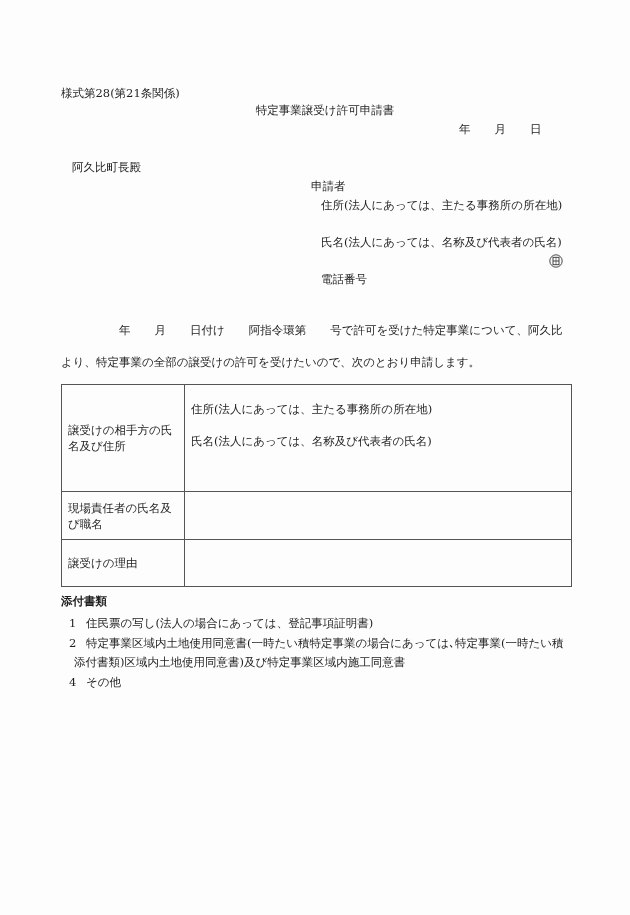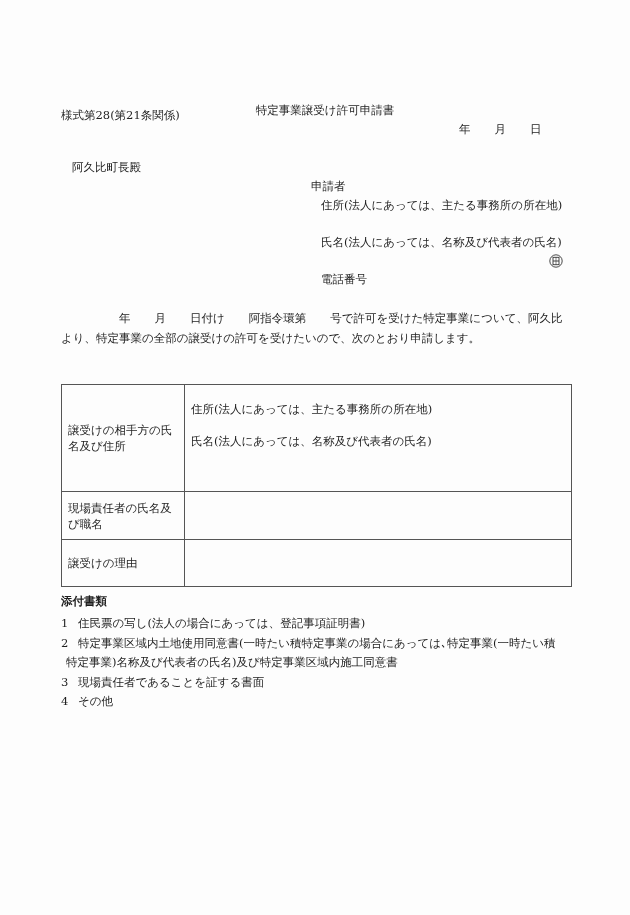--- a/index.html
+++ b/index.html
@@ -12,39 +12,39 @@
       height: 915px;
       position: relative;
       overflow: hidden;
       font-family: "DejaVu Serif", "Liberation Serif", serif;
       color: #1e1e1e;
       font-size: 11.5px;
       line-height: 1;
     }
     .abs { position: absolute; white-space: nowrap; }
 
-    .form-number { left: 61px; top: 88px; margin-top: 22px; }
+    .form-number { left: 61px; top: 88px; }
     .doc-title { left: 0; width: 630px; text-align: center; top: 105px; padding-left: 20px; box-sizing: border-box; }
     .date-line { left: 459px; top: 124px; }
     .date-line span { display: inline-block; }
     .date-line .gap { width: 24px; }
 
     .addressee { left: 72px; top: 162px; }
     .applicant-label { left: 311px; top: 181px; text-align: center; }
     .applicant-address { left: 321px; top: 200px; }
     .applicant-name { left: 321px; top: 237px; }
     .seal { left: 549px; top: 254px; width: 14px; height: 14px; }
     .applicant-phone { left: 321px; top: 274px; text-align: center; }
 
     .body-para {
       left: 61px; top: 308px; width: 512px;
       white-space: normal;
       line-height: 20px;
     }
-    .body-para .line { display: block; white-space: nowrap; }
+    .body-para .line { display: block; white-space: nowrap; margin-top: 12px; }
     .body-para .indent { display: inline-block; width: 58px; }
     .body-para .g1 { display: inline-block; width: 24px; }
     .body-para .g2 { display: inline-block; width: 24px; }
 
     .doc-table {
       position: absolute;
       left: 61px; top: 384px;
       width: 511px;
       border-collapse: collapse;
       table-layout: fixed;
@@ -58,21 +58,21 @@
     }
     .doc-table td.label { width: 110px; }
     .doc-table tr.r1 td { height: 90px; }
     .doc-table tr.r2 td { height: 47px; }
     .doc-table tr.r3 td { height: 46px; }
     .doc-table td.value-stack { vertical-align: top; padding-top: 16px; }
     .doc-table td.value-stack div { height: 16px; }
     .doc-table td.value-stack div + div { margin-top: 16px; }
 
     .attach-title { left: 61px; top: 596px; font-weight: bold; }
-    .attach-list { left: 61px; top: 614px; line-height: 19.5px; }
+    .attach-list { left: 69px; top: 614px; line-height: 19.5px; }
     .attach-list .item { display: block; white-space: nowrap; }
     .attach-list .num { display: inline-block; width: 17px; }
     .attach-list .cont2 { padding-left: 5px; display: block; }
   </style>
 </head>
 <body>
 
 <div class="abs form-number">様式第28(第21条関係)</div>
 <div class="abs doc-title">特定事業譲受け許可申請書</div>
 
@@ -117,16 +117,15 @@
     <td class="label">譲受けの理由</td>
     <td></td>
   </tr>
 </tbody>
   </table>
 
 <div class="abs attach-title">添付書類</div>
 <div class="abs attach-list">
   <span class="item"><span class="num">1</span><span>住民票の写し(法人の場合にあっては、登記事項証明書)</span></span>
   <span class="item"><span class="num">2</span><span>特定事業区域内土地使用同意書(一時たい積特定事業の場合にあっては､特定事業(一時たい積</span></span>
-  <span class="item cont2">特定事業)名称及び代表者の氏名)及び特定事業区域内施工同意書</span>
-  <span class="item"><span class="num">3</span><span>現場責任者であることを証する書面</span></span>
+  <span class="item cont2">添付書類)区域内土地使用同意書)及び特定事業区域内施工同意書</span>
   <span class="item"><span class="num">4</span><span>その他</span></span>
 </div>
 
 </body></html>

